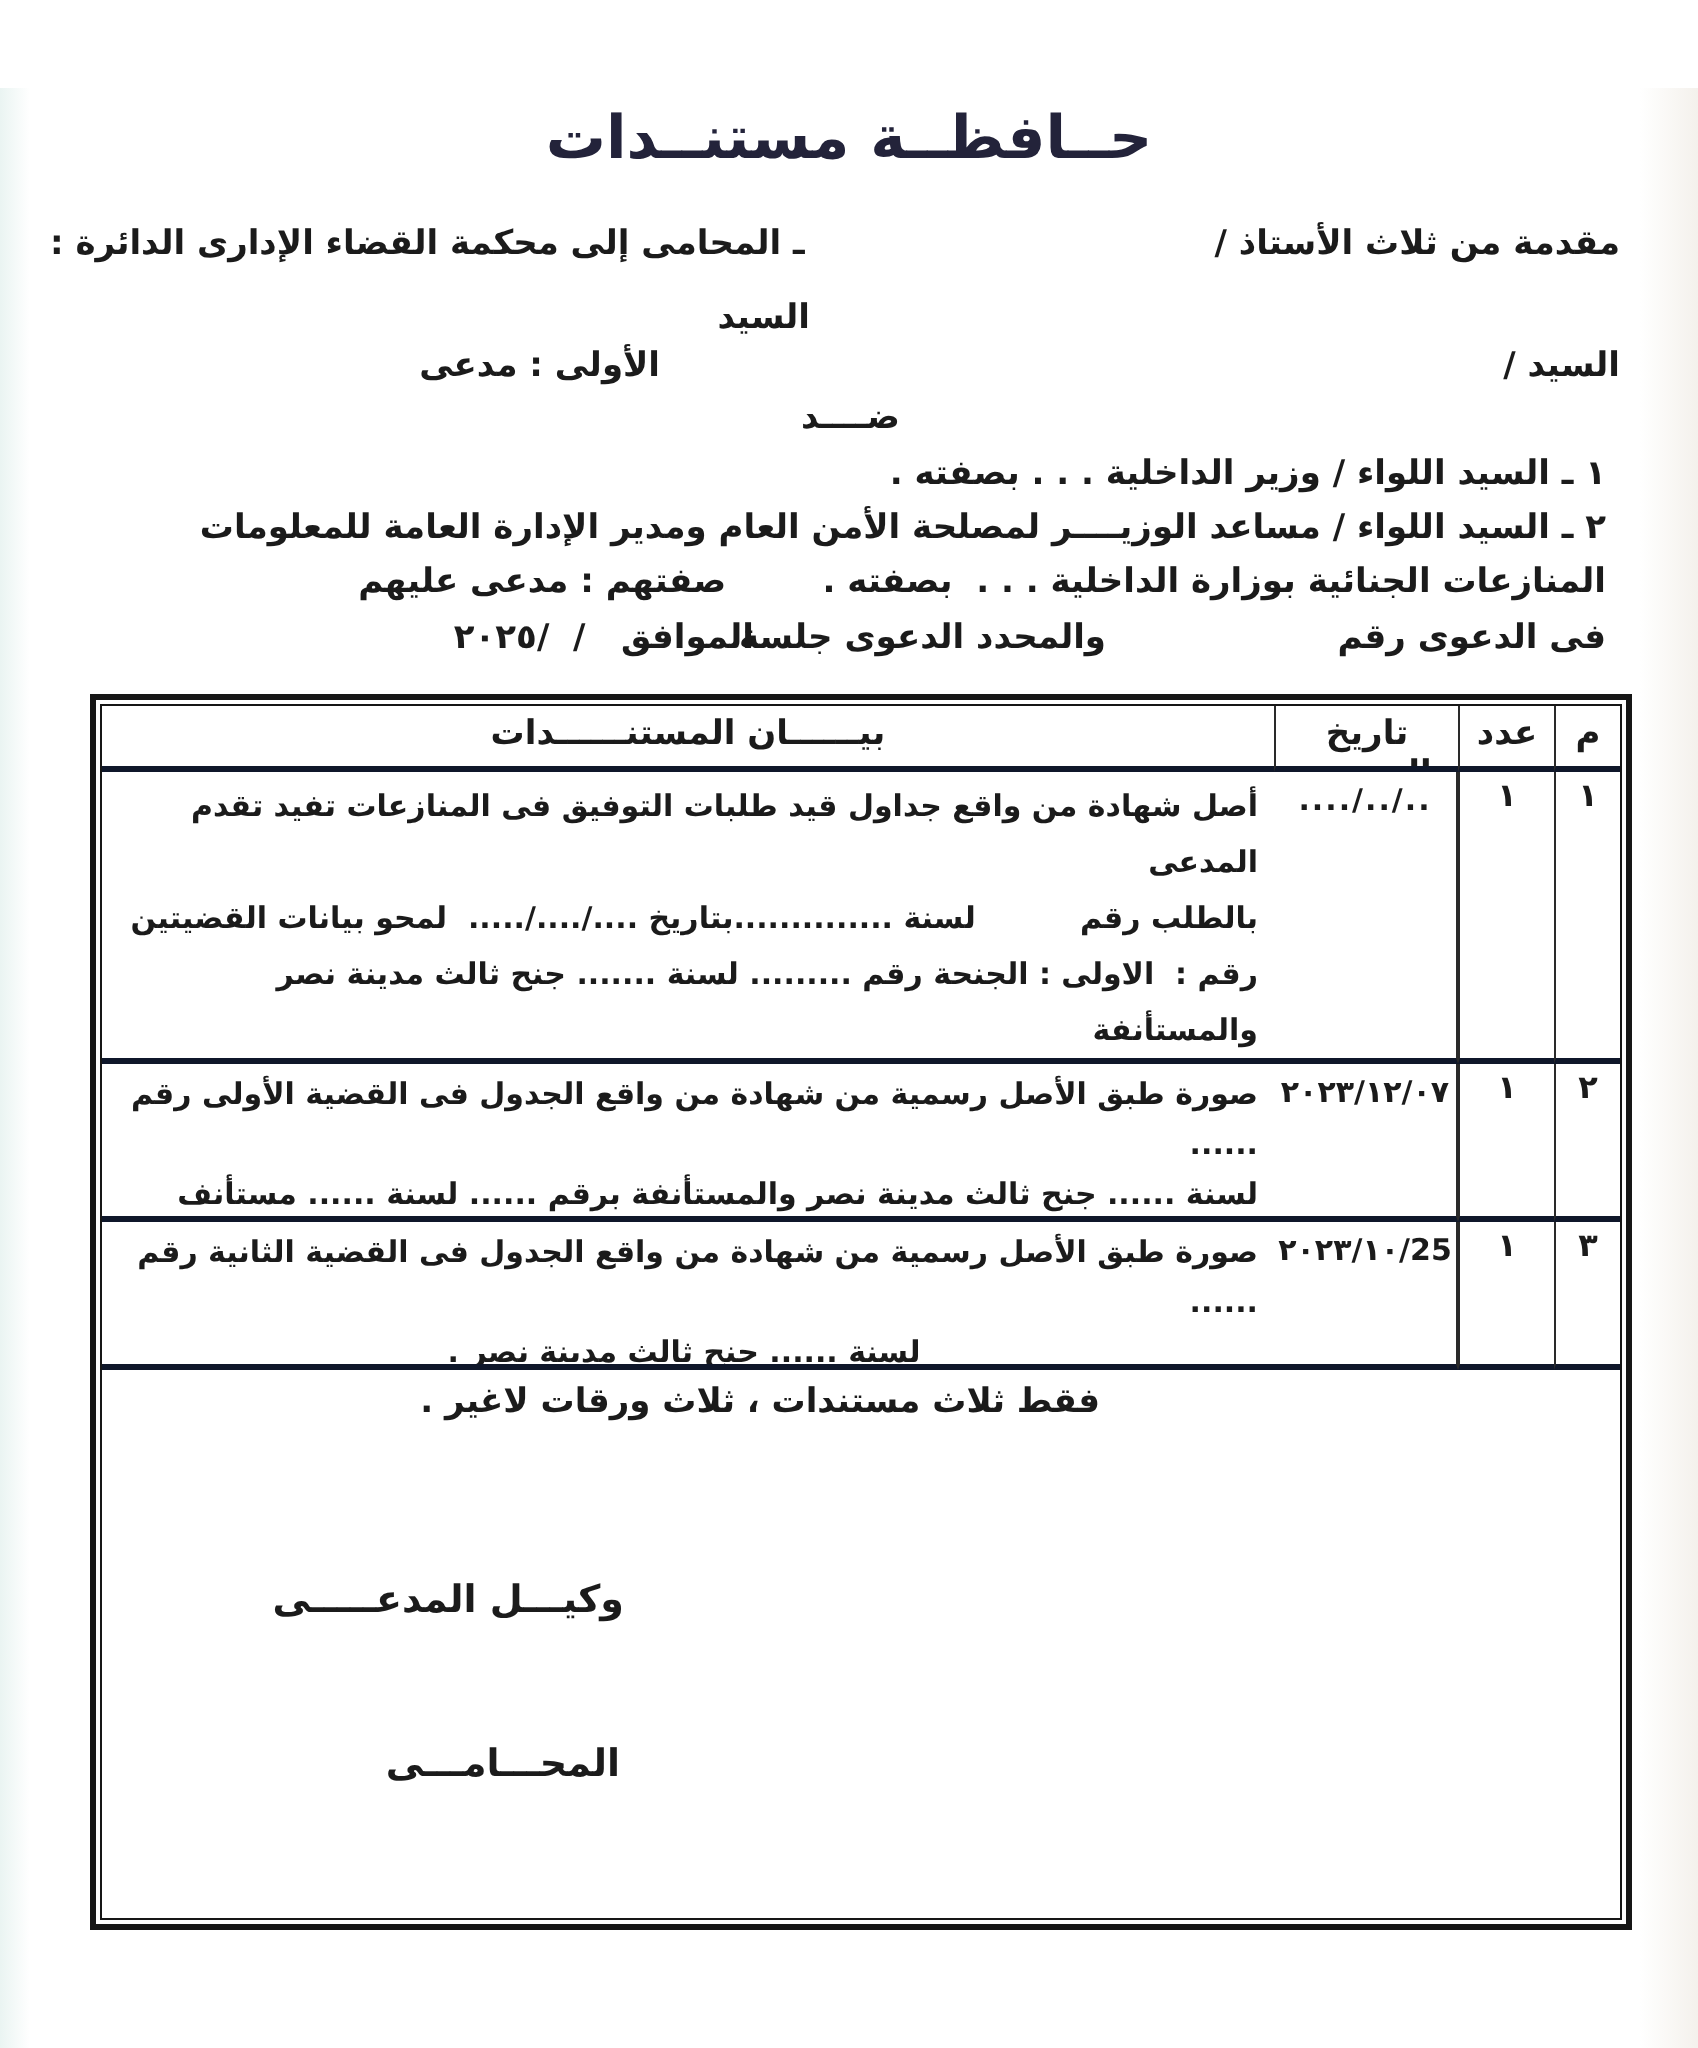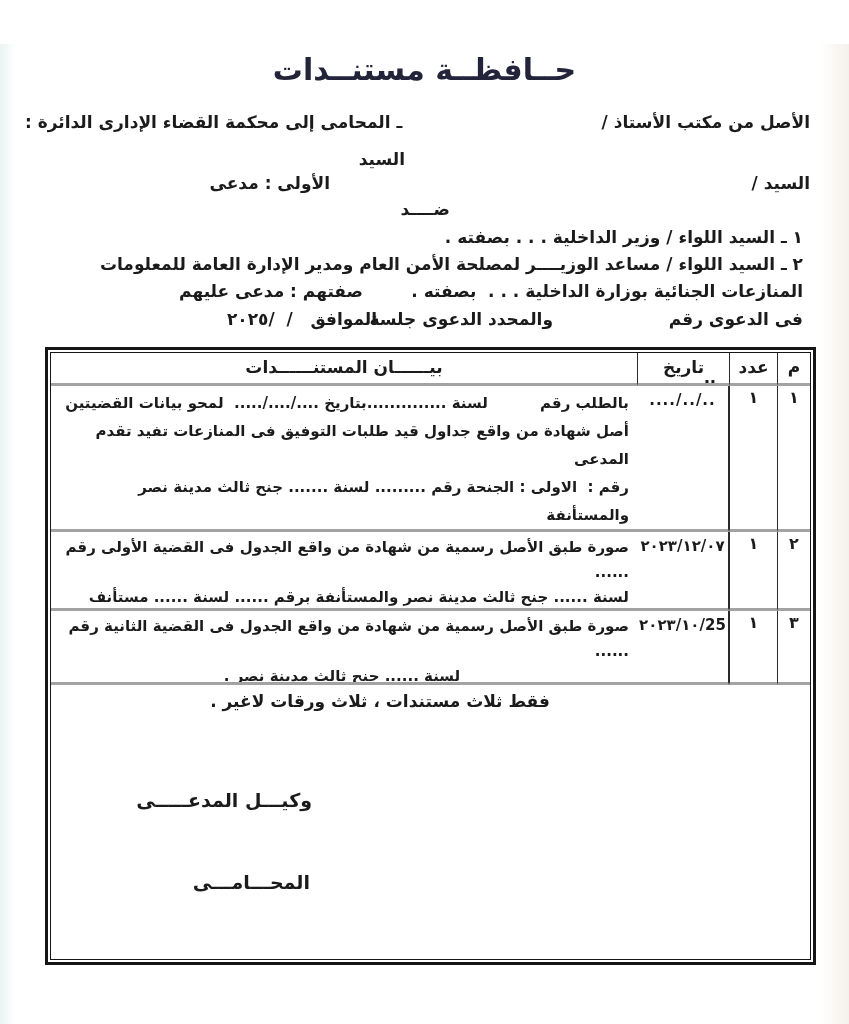--- a/index.html
+++ b/index.html
@@ -35,42 +35,42 @@
   }
   .tbl-inner {
     width:100%; height:100%;
     border:1px solid #161616;
     display:grid;
     grid-template-columns:33px 48px 92px 1fr;
     grid-template-rows:33px 146px 79px 74px 1fr;
   }
   .cell { padding-top:2px; overflow:hidden; }
   .vsep { border-inline-end:1px solid #2a2a2a; }
-  .hsep { border-bottom:3px solid #a3a3a3; }
+  .hsep { border-bottom:3px solid #0f172a; }
   .th { text-align:center; font-size:17px; padding-top:4px; }
   .num { text-align:center; font-size:16px; }
   .datec { text-align:center; font-size:15px; direction:ltr; unicode-bidi:isolate; padding-top:5px; letter-spacing:1px; }
   .desc { padding:3px 8px 0 4px; font-size:15px; }
   .ln { white-space:pre-wrap; text-align:right; line-height:28px; }
   .r2 .ln, .r3 .ln { line-height:25px; }
   .ln.c { text-align:center; }
   .ln.u { text-underline-offset:5px; text-decoration-thickness:1.5px; }
   .tfoot { grid-column:1 / -1; position:relative; }
   .fs { position:absolute; font-size:17px; white-space:pre; }
   .sig { font-size:19px; }
 </style>
 </head>
 <body>
 
 <div class="page">
 
   <h1 class="title">حــافظــة مستنــدات</h1>
 
   <div>
-    <span class="hp" style="top:66px;right:39px">الأصل من مكتب الأستاذ /</span>
+    <span class="hp" style="top:66px;right:39px">مقدمة من ثلاث الأستاذ /</span>
     <span class="hp" style="top:66px;left:25px">ـ المحامى إلى محكمة القضاء الإدارى الدائرة :</span>
     <span class="hp" style="top:103px;right:444px">السيد</span>
     <span class="hp" style="top:127px;right:39px">السيد /</span>
     <span class="hp" style="top:127px;right:519px">الأولى : مدعى</span>
     <span class="hp" style="top:153px;right:399px">ضــــد</span>
     <span class="hp" style="top:181px;right:46px">١ ـ السيد اللواء / وزير الداخلية . . . بصفته .</span>
     <span class="hp" style="top:208px;right:46px">٢ ـ السيد اللواء / مساعد الوزيــــر لمصلحة الأمن العام ومدير الإدارة العامة للمعلومات</span>
     <span class="hp" style="top:235px;right:46px">المنازعات الجنائية بوزارة الداخلية . . .  بصفته .</span>
     <span class="hp" style="top:235px;right:486px">صفتهم : مدعى عليهم</span>
     <span class="hp" style="top:263px;right:46px">فى الدعوى رقم</span>
@@ -83,22 +83,22 @@
 
       <div class="cell th vsep hsep">م</div>
       <div class="cell th vsep hsep">عدد</div>
       <div class="cell th vsep hsep">تاريخ المستند</div>
       <div class="cell th hsep">بيــــــان المستنــــــدات</div>
 
       <div class="cell num  vsep hsep">١</div>
       <div class="cell num  vsep hsep">١</div>
       <div class="cell datec vsep hsep" dir="ltr">..../../..</div>
       <div class="cell desc hsep r1">
+        <div class="ln">أصل شهادة من واقع جداول قيد طلبات التوفيق فى المنازعات تفيد تقدم المدعى</div>
         <div class="ln">بالطلب رقم          لسنة ..............بتاريخ ..../..../.....  لمحو بيانات القضيتين</div>
-        <div class="ln">أصل شهادة من واقع جداول قيد طلبات التوفيق فى المنازعات تفيد تقدم المدعى</div>
         <div class="ln u">رقم :  الاولى : الجنحة رقم ......... لسنة ....... جنح ثالث مدينة نصر والمستأنفة</div>
         <div class="ln u c">برقم ........... لسنة .......... مستأنف القاهرة الجديدة .</div>
 
       </div>
 
       <div class="cell num  vsep hsep">٢</div>
       <div class="cell num  vsep hsep">١</div>
       <div class="cell datec vsep hsep" dir="ltr">٢٠٢٣/١٢/٠٧</div>
       <div class="cell desc hsep r2">
         <div class="ln">صورة طبق الأصل رسمية من شهادة من واقع الجدول فى القضية الأولى رقم ......</div>

